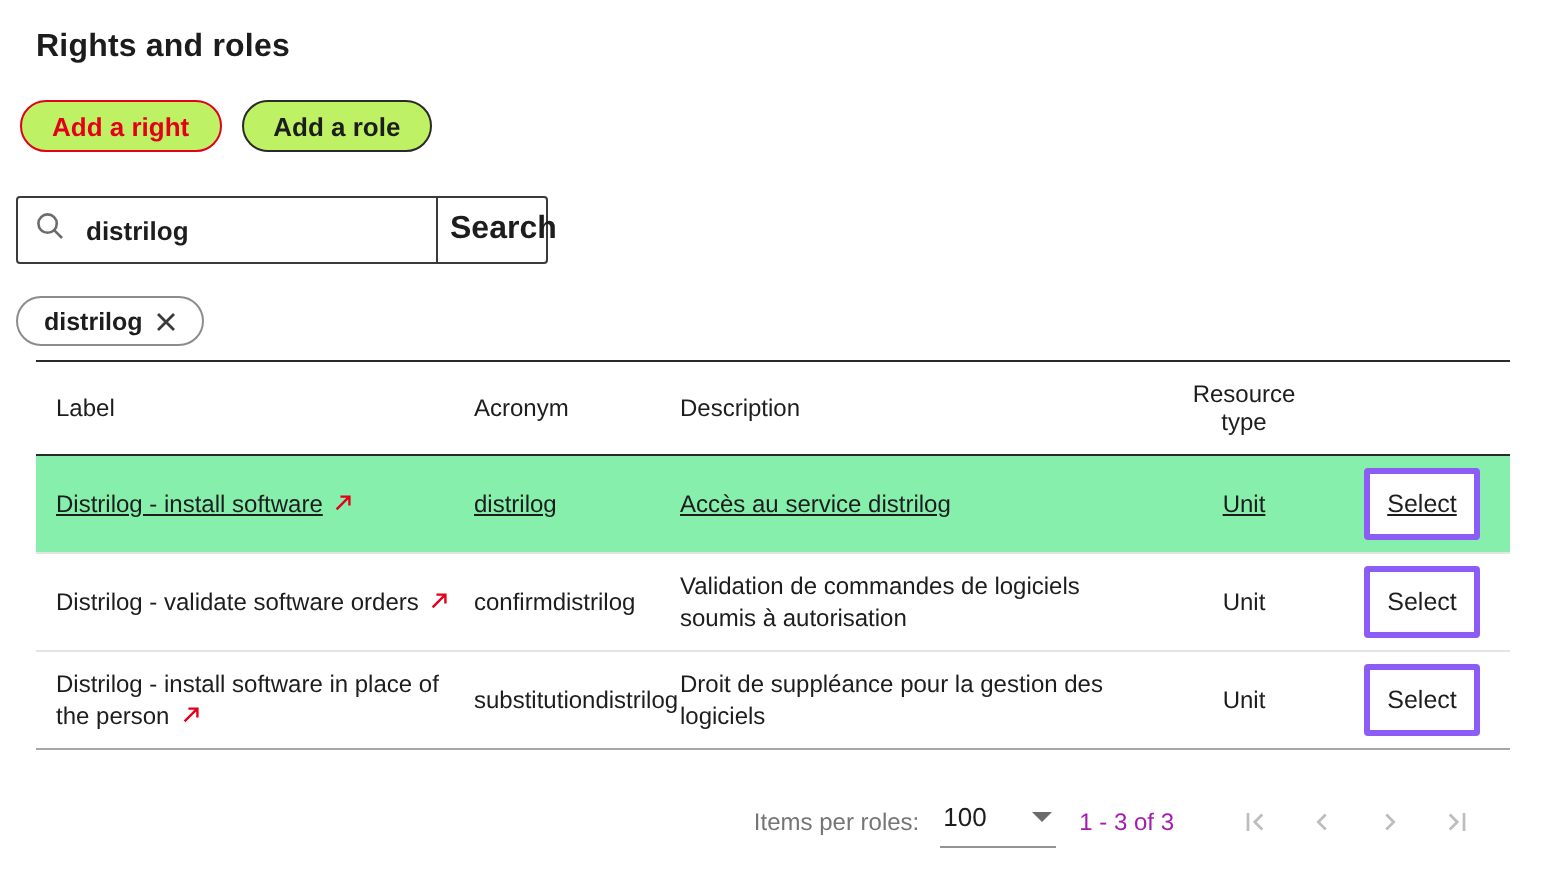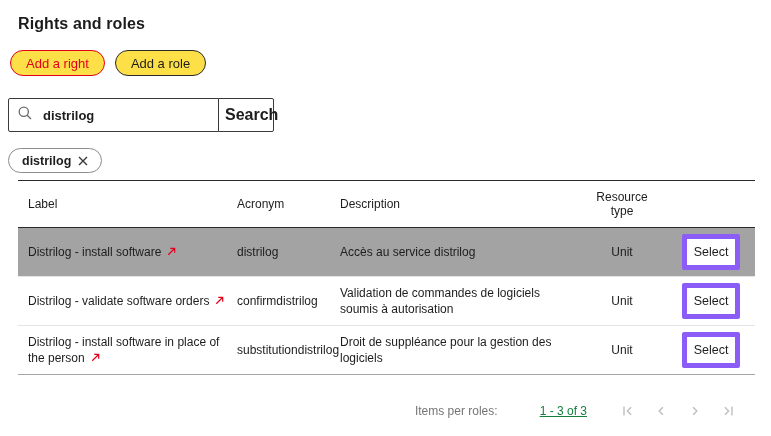--- a/index.html
+++ b/index.html
@@ -17,22 +17,22 @@
     margin: 0 0 0 10px; padding-top: 2px;
     font-size: 16px; line-height: 24px; font-weight: 700;
     letter-spacing: 0.1px; color: #1c1c1c;
   }
 
   
   .actions { display: flex; gap: 10px; margin: 14px 0 0 2px; }
   .pill {
     display: inline-flex; align-items: center; justify-content: center;
     height: 26px; padding: 0 15px;
-    border-radius: 14px; background: #fde047;
-    font-size: 13px; font-weight: 400; cursor: pointer;
+    border-radius: 14px; background: #bef264;
+    font-size: 13px; font-weight: 700; cursor: pointer;
     font-family: "Liberation Sans", sans-serif;
   }
   .pill.red { border: 1.5px solid #e2001a; color: #e2001a; }
   .pill.dark { border: 1.5px solid #2a2a2a; color: #1d1d1d; }
 
   
   .search-row { display: flex; margin: 22px 0 0 0; }
   .search-box {
     display: flex; align-items: center; gap: 8px;
     width: 211px; height: 34px; padding: 0 8px;
@@ -76,29 +76,29 @@
     height: 47px; font-weight: 500; color: #1d1d1d;
     text-align: left; vertical-align: middle; padding: 0;
   }
   .results th.first { padding-left: 10px; }
   .results th.center { text-align: center; padding: 0 14px; }
   .results td {
     height: 49px; vertical-align: middle; padding: 6px 6px 6px 0;
     line-height: 16px; color: #1d1d1d;
     border-bottom: 1px solid #e4e4e4;
   }
-  .results tbody tr:first-child { background: #a3a3a3; }
+  .results tbody tr:first-child { background: #86efac; text-decoration: underline; }
   .results tbody tr:last-child td { border-bottom: 1px solid #a6a6a6; }
   .results td.first { padding-left: 10px; }
   .results td.center { text-align: center; padding-right: 0; }
   .ext-arrow { display: inline-block; vertical-align: -1px; margin-left: 5px; cursor: pointer; }
   .select-btn {
     display: block; margin-left: 12px;
     width: 58px; height: 36px;
-    background: #fff; border: 5px solid #8b5cf6; border-radius: 2px;
+    background: #fff; border: 3px solid #8b5cf6; border-radius: 2px;
     font-size: 12.5px; color: #1d1d1d; cursor: pointer;
     font-family: "Liberation Sans", sans-serif;
   }
 
   
   .paginator {
     display: flex; align-items: center; justify-content: flex-end;
     margin: 20px 16px 0 0; height: 32px;
   }
   .ipp-label { font-size: 12px; color: #757575; margin-right: 10px; }
@@ -106,21 +106,21 @@
     display: flex; align-items: center; justify-content: space-between;
     width: 58px; padding: 2px 2px 7px 2px;
     border-bottom: 1px solid #949494; cursor: pointer;
   }
   .ipp-select .val { font-size: 13px; color: #1d1d1d; }
   .tri {
     width: 0; height: 0;
     border-left: 5px solid transparent; border-right: 5px solid transparent;
     border-top: 5px solid #6b6b6b;
   }
-  .range { font-size: 12px; color: #15803d; margin: 0 30px 0 32px; text-decoration: underline; }
+  .range { font-size: 12px; color: #a21caf; margin: 0 30px 0 12px; }
   .nav { display: flex; align-items: center; gap: 14px; }
   .nav-btn { background: none; border: none; padding: 0 1px; cursor: default; line-height: 0; }
 </style>
 </head>
 <body>
 
 <div class="page">
 
   <h1 class="page-title">Rights and roles</h1>
 
@@ -202,20 +202,24 @@
         <td class="center">Unit</td>
         <td>
             <button class="select-btn">Select</button>
           </td>
       </tr>
     </tbody>
   </table>
 
   <div class="paginator">
     <span class="ipp-label">Items per roles:</span>
+    <div class="ipp-select">
+      <span class="val">100</span>
+      <span class="tri"></span>
+    </div>
     <span class="range">1 - 3 of 3</span>
     <div class="nav">
       <button class="nav-btn"><span><svg width="18" height="18" viewBox="0 0 24 24">
               <path d="M8 6 V18 M17.5 7 L12.5 12 L17.5 17" stroke="#bdbdbd" stroke-width="1.8" fill="none"></path>
             </svg></span></button>
       <button class="nav-btn"><span><svg width="18" height="18" viewBox="0 0 24 24">
               <path d="M14.5 7 L9.5 12 L14.5 17" stroke="#bdbdbd" stroke-width="1.8" fill="none"></path>
             </svg></span></button>
       <button class="nav-btn"><span><svg width="18" height="18" viewBox="0 0 24 24">
               <path d="M9.5 7 L14.5 12 L9.5 17" stroke="#bdbdbd" stroke-width="1.8" fill="none"></path>

